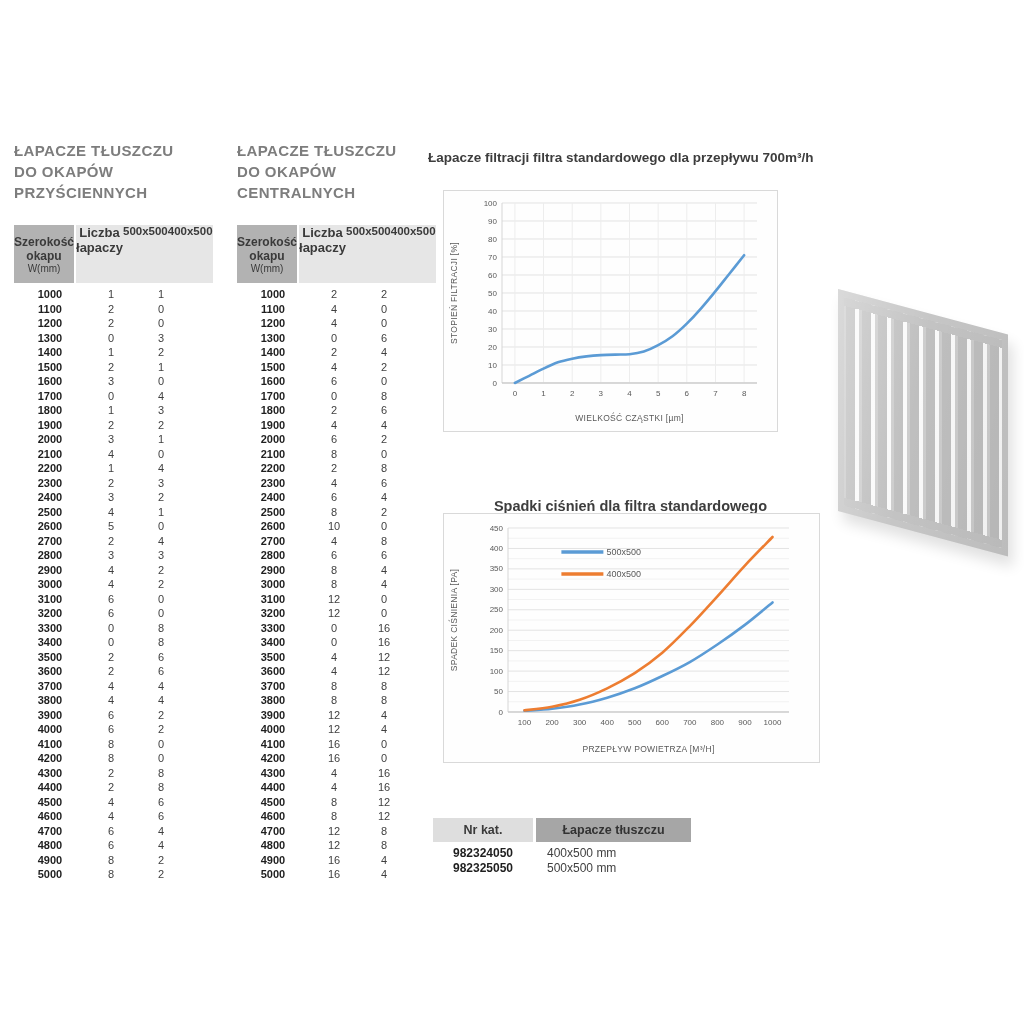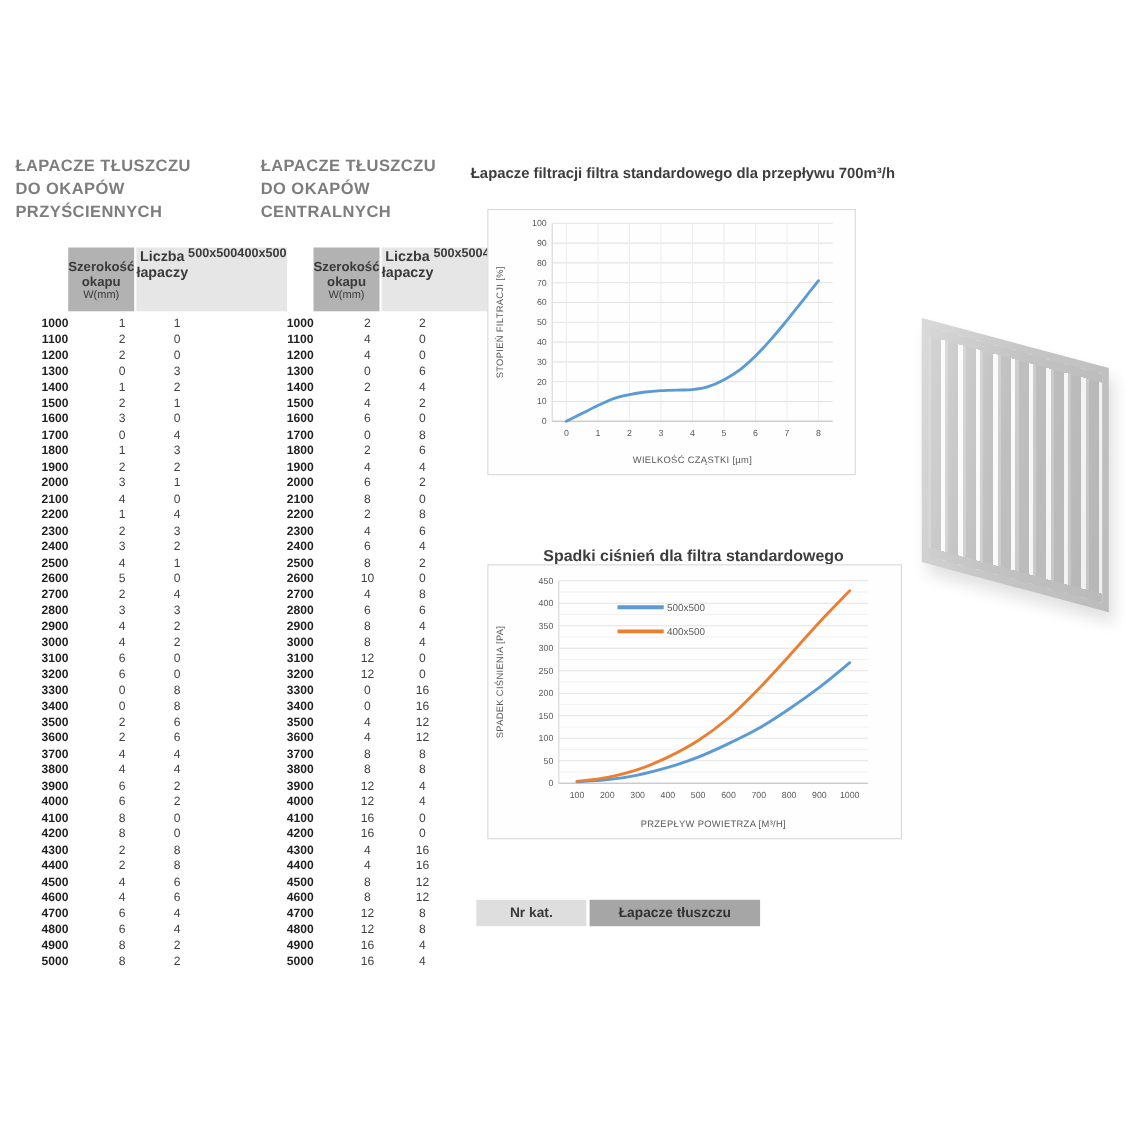--- a/index.html
+++ b/index.html
@@ -9,21 +9,21 @@
   }
   
   .sec-title{
     position:absolute;font-size:15px;line-height:21px;font-weight:bold;
     color:#7d7d7d;letter-spacing:.4px;white-space:nowrap;
   }
   .ftable{position:absolute;width:172px;}
   .tbl-header{display:flex;height:58px;}
   .hdr-col1{
     width:72px;background:#b2b2b2;margin-right:2px;display:flex;flex-direction:column;
-    align-items:center;justify-content:center;color:#3a3a3a;margin-left:48px;
+    align-items:center;justify-content:center;color:#3a3a3a;
   }
   .hdr-col1 .l1,.hdr-col1 .l2{font-size:12px;line-height:14px;font-weight:600;}
   .hdr-col1 .l3{font-size:10px;line-height:11px;}
   .hdr-group{flex:1;background:#e6e6e6;display:flex;flex-direction:row;justify-content:center;color:#3a3a3a;}
   .hdr-group .gname{font-size:13px;font-weight:600;text-align:center;margin-bottom:6px;}
   .hdr-group .subs{display:flex;}
   .hdr-group .subs span{flex:1;text-align:center;font-size:11.5px;font-weight:600;}
   .tbody{margin-top:4px;}
   .tbody .trow{display:grid;grid-template-columns:72px 50px 50px;line-height:14.5px;font-size:11px;color:#3f3f3f;}
   .tbody .trow span{text-align:center;}
@@ -634,13 +634,23 @@
 
 <div class="filter-photo">
   <div class="filter-inner"></div>
 </div>
 
 <div class="cat-table" style="left:433px;top:818px;">
   <div class="cat-head">
     <div class="c1">Nr kat.</div>
     <div class="c2">Łapacze tłuszczu</div>
   </div>
+  <div class="cat-rows">
+      <div class="trow">
+        <span>982324050</span>
+        <span>400x500 mm</span>
+      </div>
+      <div class="trow">
+        <span>982325050</span>
+        <span>500x500 mm</span>
+      </div>
+    </div>
 </div>
 
 </body></html>

